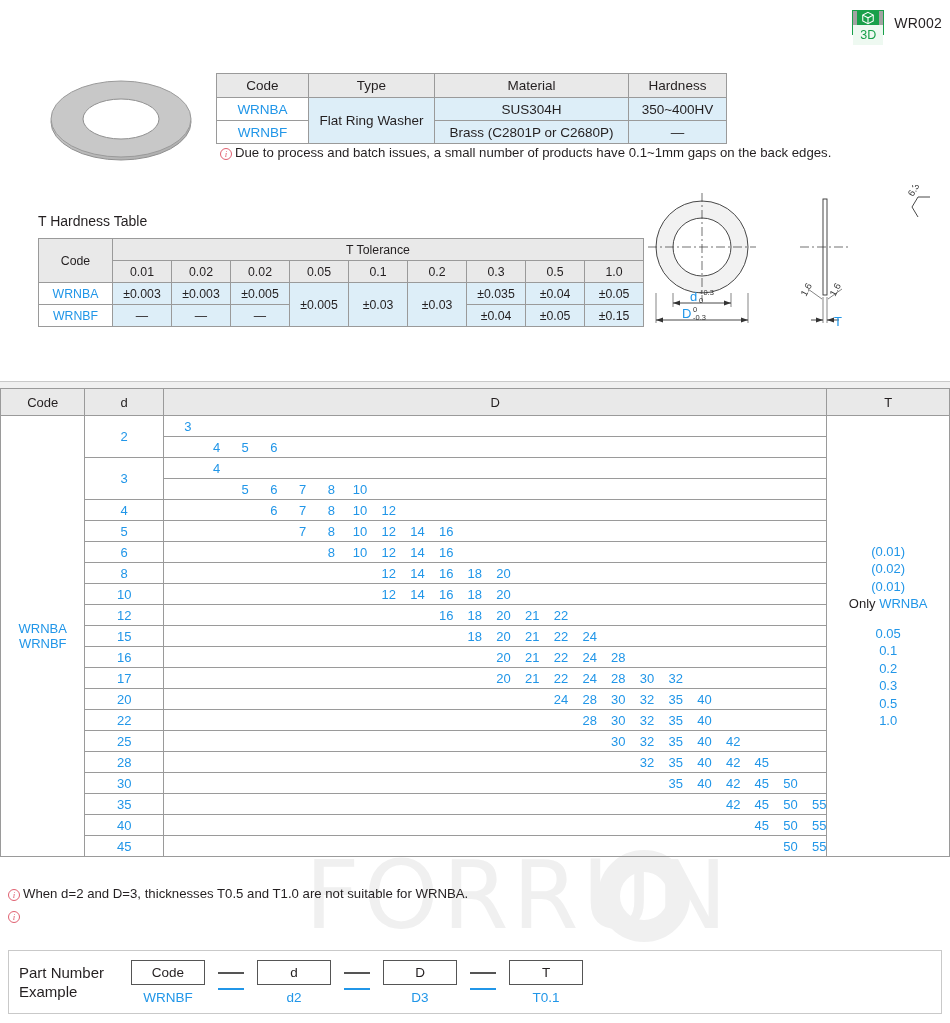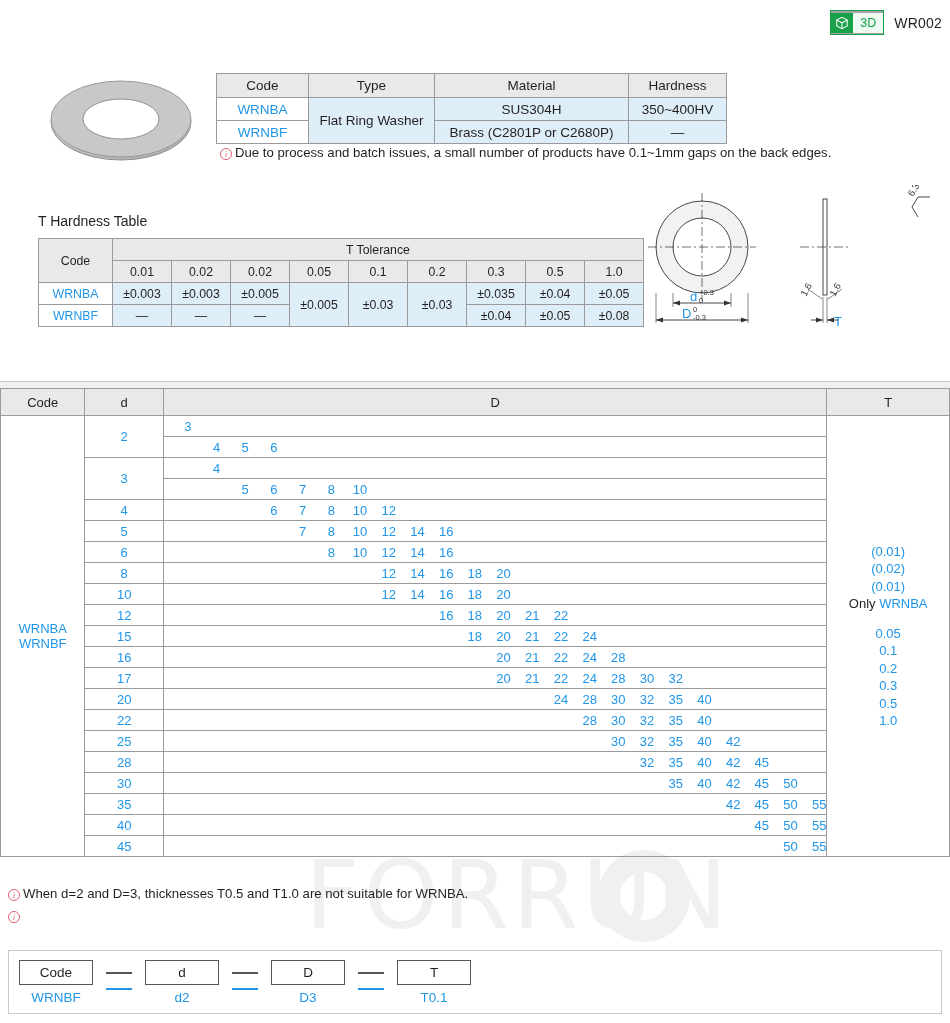--- a/index.html
+++ b/index.html
@@ -17,20 +17,21 @@
 
   
   .topbar {
     position: absolute; top: 10px; right: 8px;
     display: flex; align-items: center; gap: 10px;
   }
   .badge3d {
     display: flex; align-items: center;
     border: 1px solid #18a04a; height: 25px;
     background: #a3a3a3;
+    flex-direction: column;
   }
   .badge3d .cube {
     width: 22px; height: 20px; background: #18a04a;
     display: flex; align-items: center; justify-content: center;
   }
   .badge3d .lbl {
     padding: 0 7px; font-size: 12.5px; color: #18a04a;
     background: #eef9f1; line-height: 20px;
   }
   .wrcode { font-size: 14px; color: #231f20; letter-spacing: .2px; }
@@ -255,21 +256,21 @@
           <td class="cell-blue">±0.04</td>
           <td class="cell-blue">±0.05</td>
         </tr>
         <tr>
           <td class="blue">WRNBF</td>
           <td class="cell-blue">—</td>
           <td class="cell-blue">—</td>
           <td class="cell-blue">—</td>
           <td class="cell-blue">±0.04</td>
           <td class="cell-blue">±0.05</td>
-          <td class="cell-blue">±0.08</td>
+          <td class="cell-blue">±0.15</td>
         </tr>
       </tbody>
     </table>
 
     <svg class="draw" style="left:630px; top:185px;" width="320" height="155" viewBox="0 0 320 155">
       <g stroke="#333" fill="none" stroke-width="0.9">
 
         <circle cx="72" cy="62" r="46" fill="#f2f2f2"></circle>
         <circle cx="72" cy="62" r="29" fill="#ffffff"></circle>
 
@@ -608,20 +609,24 @@
         <span>When d=2 and D=3, thicknesses T0.5 and T1.0 are not suitable for WRNBA.</span>
       </div>
       <div class="bnote">
         <span class="i-icon">i</span>
       </div>
     </div>
   </div>
 
   <div class="pne">
     <div class="pne-inner">
+      <div class="pne-title">
+        <div>Part Number</div>
+        <div>Example</div>
+      </div>
       <div class="pn-chain" id="pn-chain">
           <div class="pn-box-wrap">
             <div class="pn-box">Code</div>
             <div class="pn-val">WRNBF</div>
           </div>
           <div class="pn-dash-wrap">
             <div class="pn-dash"></div>
             <div class="pn-dash-blue"></div>
           </div>
           <div class="pn-box-wrap">

